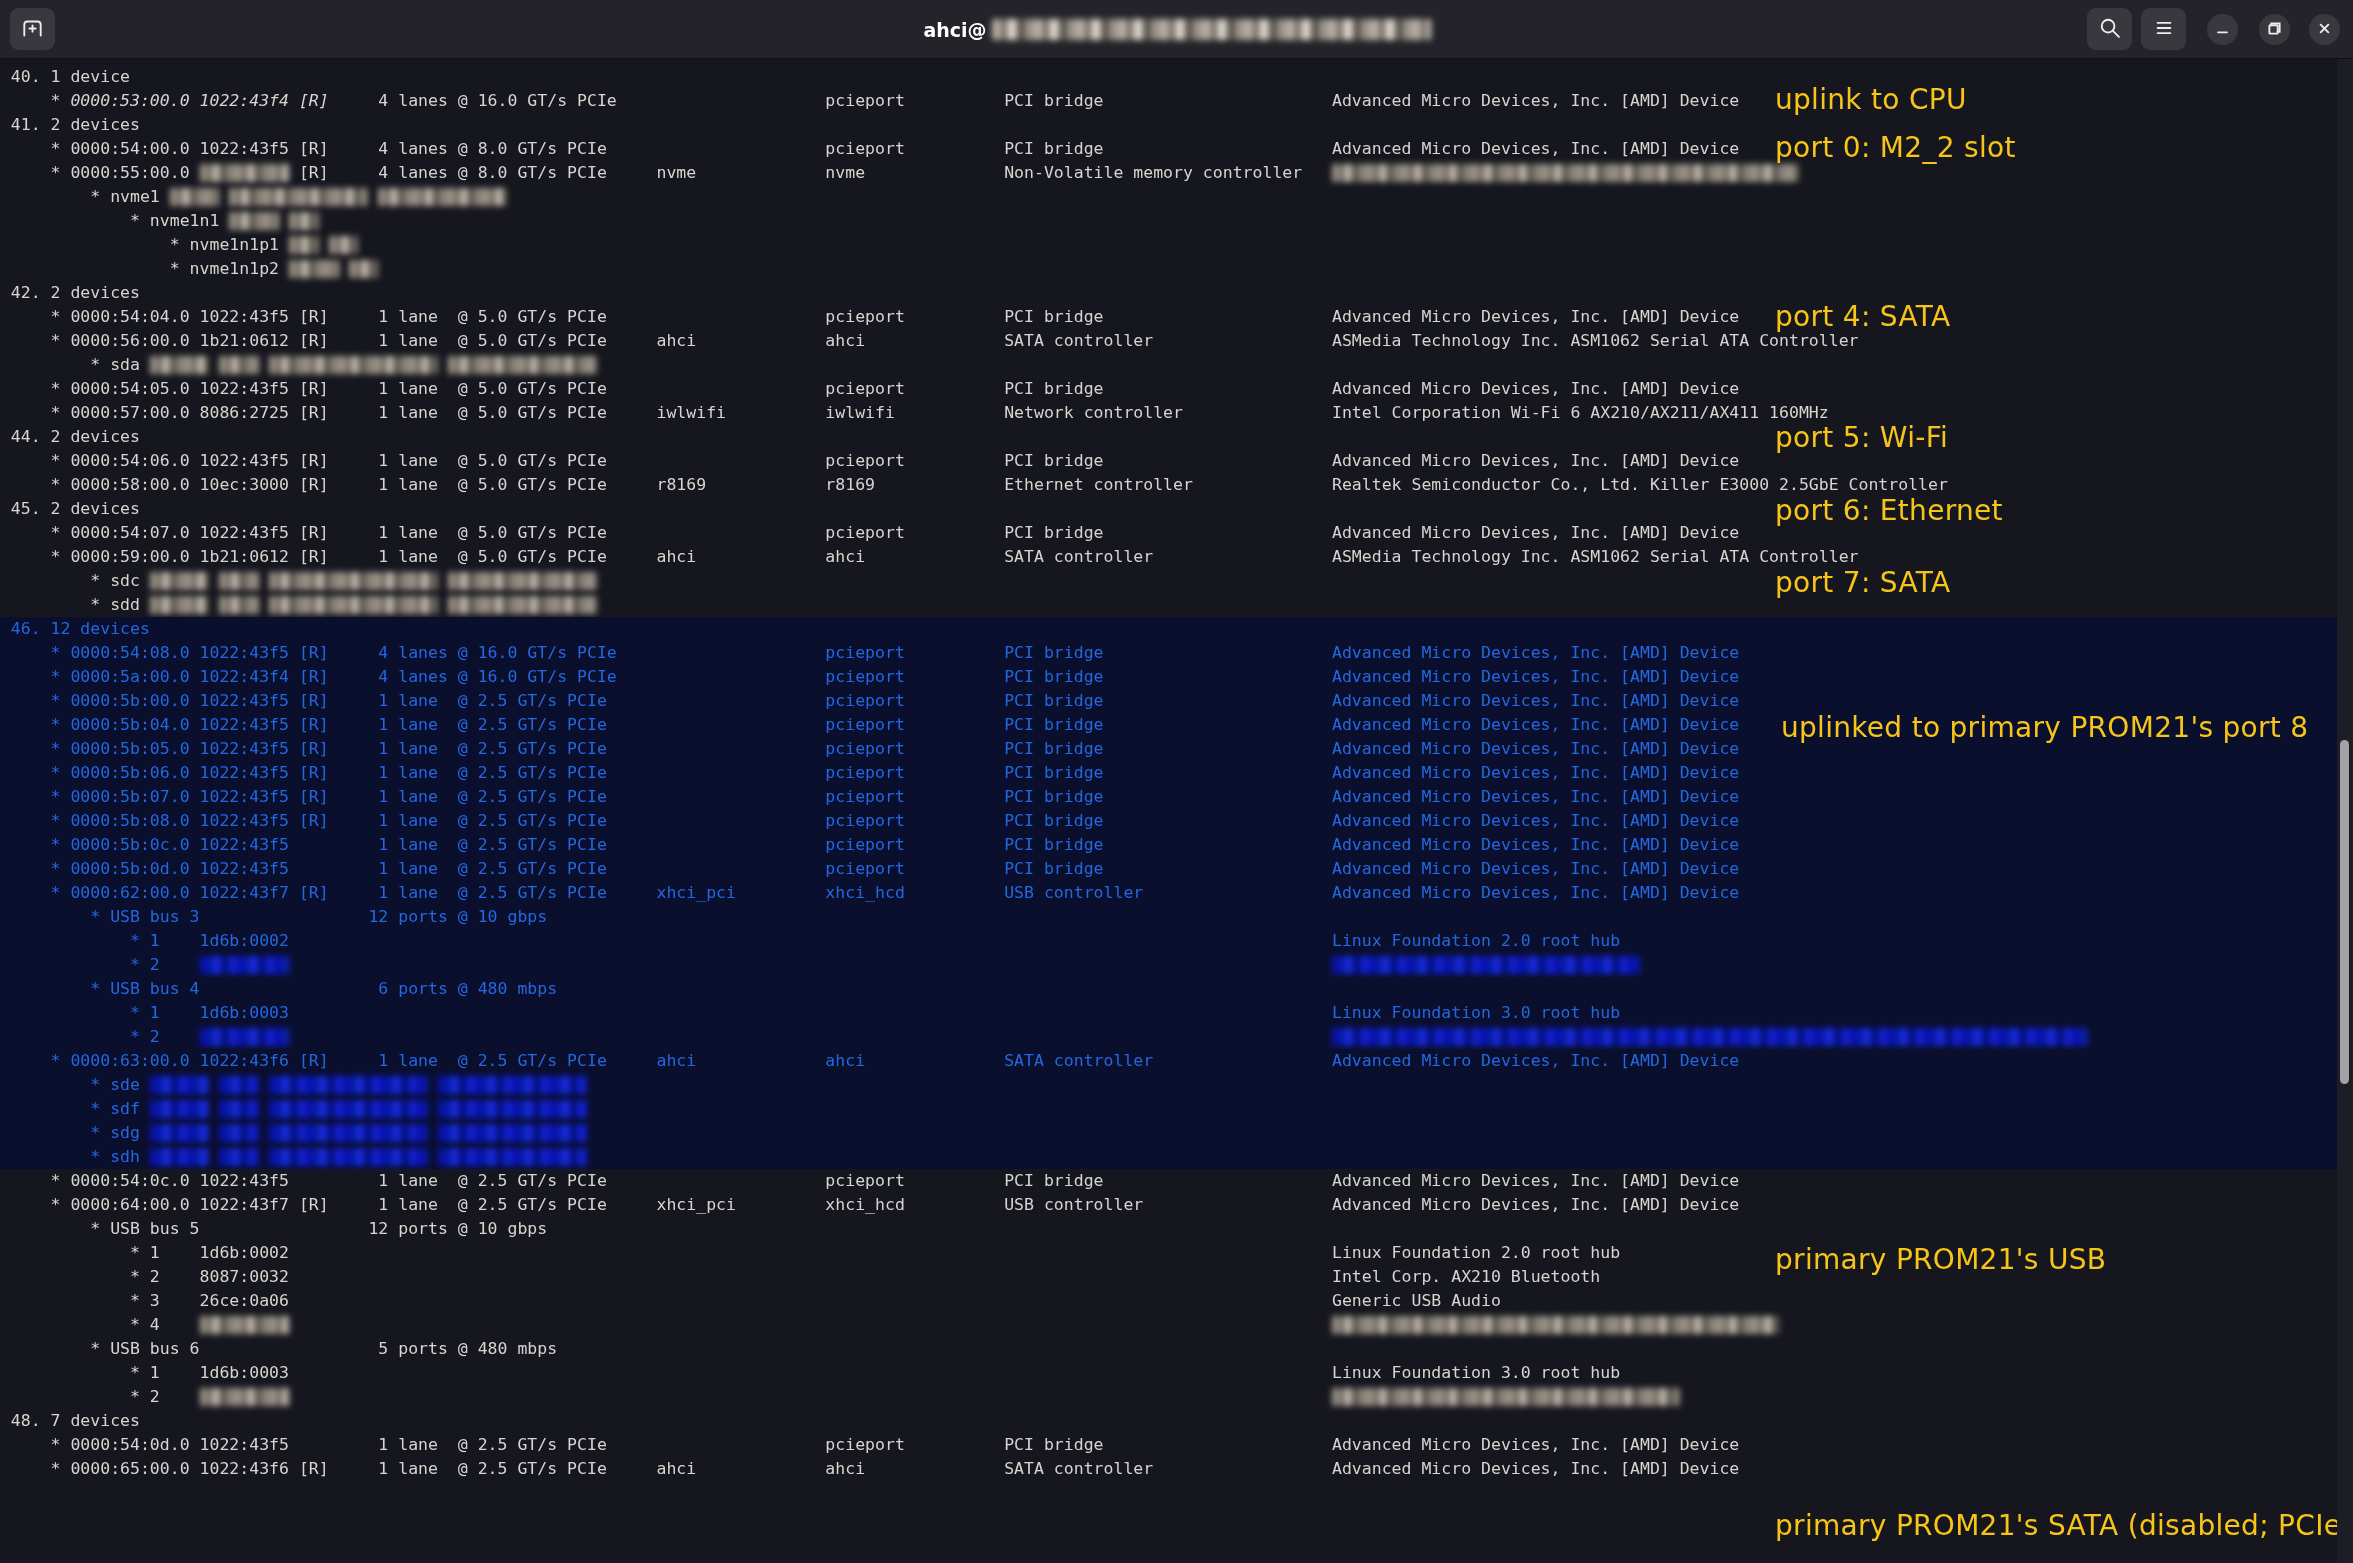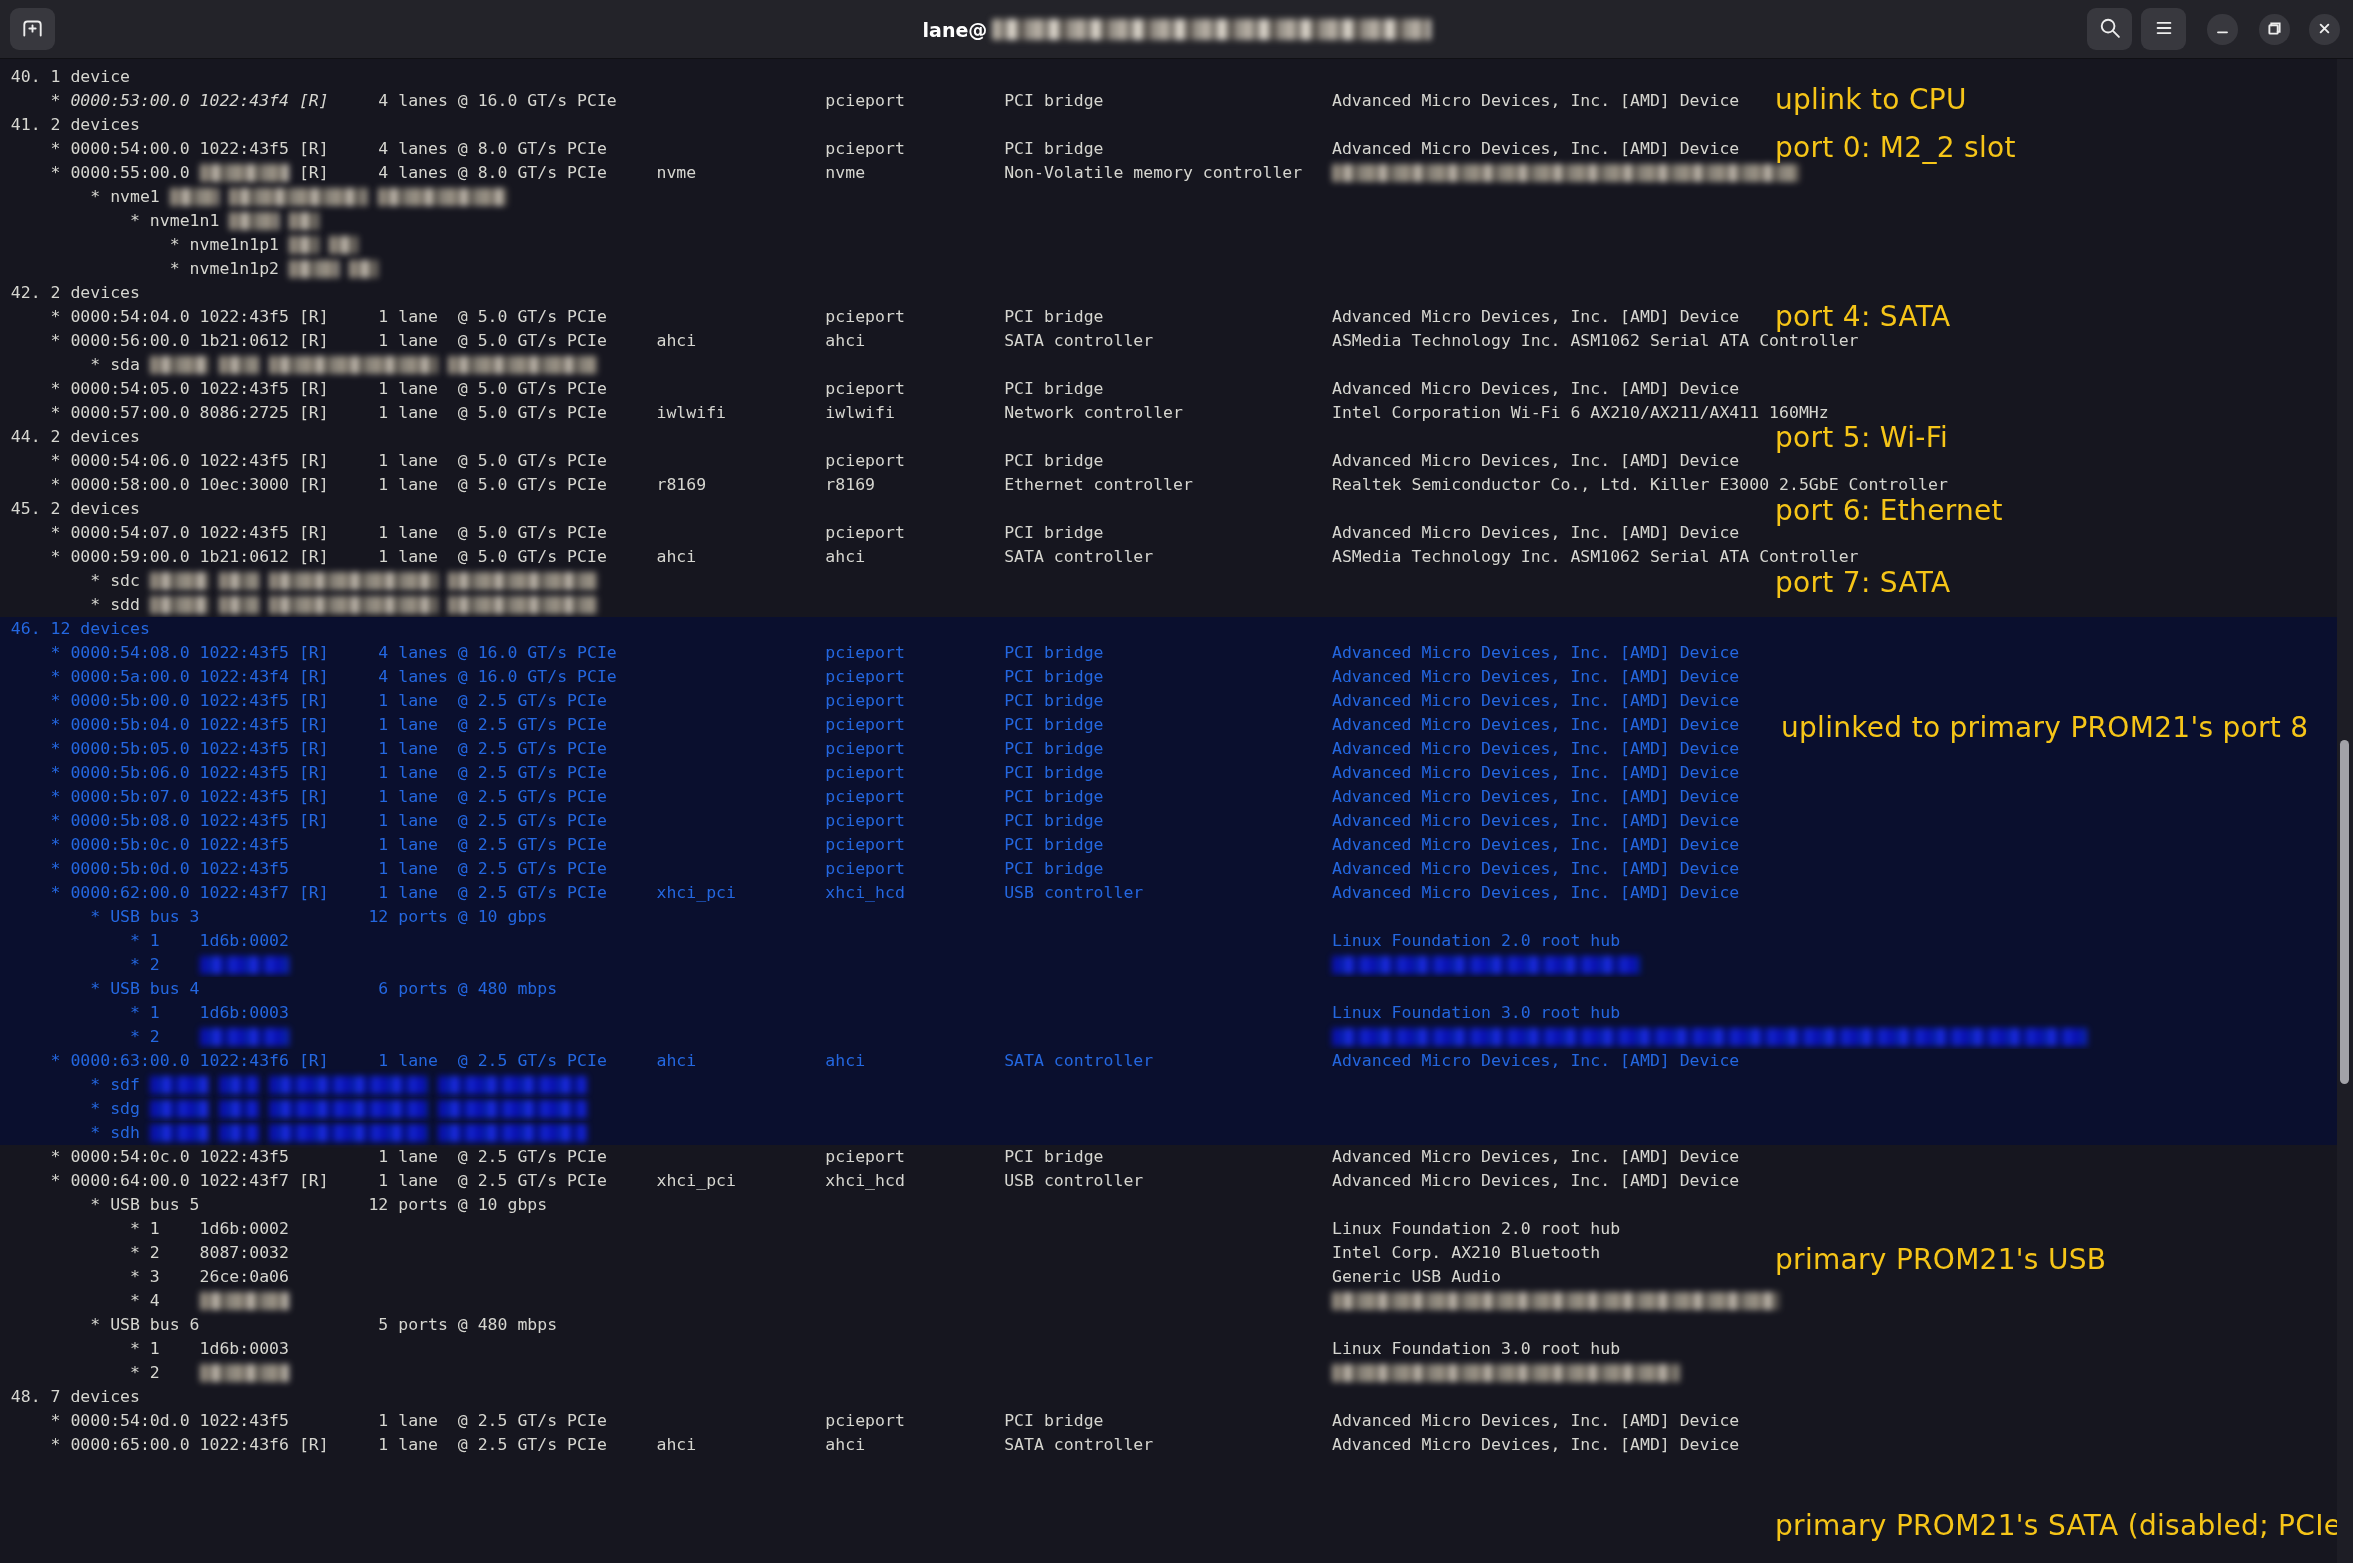--- a/index.html
+++ b/index.html
@@ -53,21 +53,21 @@
   <div class="hb-btn" style="left:9.5px">
     <span>
       <svg width="29" height="29" viewBox="0 0 46 46">
         <path d="M10 34 V17 q0-5 5-5 h16 q5 0 5 5 v17"></path>
         <path d="M23 18 v10 M18 23 h10"></path>
       </svg>
     </span>
   </div>
 
   <div class="title">
-    <span>lane@</span>
+    <span>ahci@</span>
     <span class="title-red" style="width: 439px;"></span>
   </div>
 
   <div class="hb-btn" style="left:2087px">
     <span>
       <svg width="28" height="28" viewBox="0 0 44 44">
         <circle cx="19" cy="19" r="10"></circle>
         <path d="M27 27 L36 36"></path>
       </svg>
     </span>
@@ -140,20 +140,21 @@
       <div class="row sel"><span style="left: calc(4ch + 10.8px);">* 0000:5b:0c.0 1022:43f5</span><span style="left: calc(36ch + 10.8px);"> 1 lane  @ 2.5 GT/s PCIe</span><span style="left: calc(82ch + 10.8px);">pcieport</span><span style="left: calc(100ch + 10.8px);">PCI bridge</span><span style="left: calc(133ch + 10.8px);">Advanced Micro Devices, Inc. [AMD] Device</span></div>
       <div class="row sel"><span style="left: calc(4ch + 10.8px);">* 0000:5b:0d.0 1022:43f5</span><span style="left: calc(36ch + 10.8px);"> 1 lane  @ 2.5 GT/s PCIe</span><span style="left: calc(82ch + 10.8px);">pcieport</span><span style="left: calc(100ch + 10.8px);">PCI bridge</span><span style="left: calc(133ch + 10.8px);">Advanced Micro Devices, Inc. [AMD] Device</span></div>
       <div class="row sel"><span style="left: calc(4ch + 10.8px);">* 0000:62:00.0 1022:43f7 [R]</span><span style="left: calc(36ch + 10.8px);"> 1 lane  @ 2.5 GT/s PCIe</span><span style="left: calc(65ch + 10.8px);">xhci_pci</span><span style="left: calc(82ch + 10.8px);">xhci_hcd</span><span style="left: calc(100ch + 10.8px);">USB controller</span><span style="left: calc(133ch + 10.8px);">Advanced Micro Devices, Inc. [AMD] Device</span></div>
       <div class="row sel"><span style="left: calc(8ch + 10.8px);">* USB bus 3</span><span style="left: calc(36ch + 10.8px);">12 ports @ 10 gbps</span></div>
       <div class="row sel"><span style="left: calc(12ch + 10.8px);">* 1</span><span style="left: calc(19ch + 10.8px);">1d6b:0002</span><span style="left: calc(133ch + 10.8px);">Linux Foundation 2.0 root hub</span></div>
       <div class="row sel"><span style="left: calc(12ch + 10.8px);">* 2</span><span class="red" style="left: calc(19ch + 10.8px); width: 9ch;"></span><span class="red" style="left: calc(133ch + 10.8px); width: 31ch;"></span></div>
       <div class="row sel"><span style="left: calc(8ch + 10.8px);">* USB bus 4</span><span style="left: calc(36ch + 10.8px);"> 6 ports @ 480 mbps</span></div>
       <div class="row sel"><span style="left: calc(12ch + 10.8px);">* 1</span><span style="left: calc(19ch + 10.8px);">1d6b:0003</span><span style="left: calc(133ch + 10.8px);">Linux Foundation 3.0 root hub</span></div>
       <div class="row sel"><span style="left: calc(12ch + 10.8px);">* 2</span><span class="red" style="left: calc(19ch + 10.8px); width: 9ch;"></span><span class="red" style="left: calc(133ch + 10.8px); width: 76ch;"></span></div>
       <div class="row sel"><span style="left: calc(4ch + 10.8px);">* 0000:63:00.0 1022:43f6 [R]</span><span style="left: calc(36ch + 10.8px);"> 1 lane  @ 2.5 GT/s PCIe</span><span style="left: calc(65ch + 10.8px);">ahci</span><span style="left: calc(82ch + 10.8px);">ahci</span><span style="left: calc(100ch + 10.8px);">SATA controller</span><span style="left: calc(133ch + 10.8px);">Advanced Micro Devices, Inc. [AMD] Device</span></div>
+      <div class="row sel"><span style="left: calc(8ch + 10.8px);">* sde</span><span class="red" style="left: calc(14ch + 10.8px); width: 6ch;"></span><span class="red" style="left: calc(21ch + 10.8px); width: 4ch;"></span><span class="red" style="left: calc(26ch + 10.8px); width: 16ch;"></span><span class="red" style="left: calc(43ch + 10.8px); width: 15ch;"></span></div>
       <div class="row sel"><span style="left: calc(8ch + 10.8px);">* sdf</span><span class="red" style="left: calc(14ch + 10.8px); width: 6ch;"></span><span class="red" style="left: calc(21ch + 10.8px); width: 4ch;"></span><span class="red" style="left: calc(26ch + 10.8px); width: 16ch;"></span><span class="red" style="left: calc(43ch + 10.8px); width: 15ch;"></span></div>
       <div class="row sel"><span style="left: calc(8ch + 10.8px);">* sdg</span><span class="red" style="left: calc(14ch + 10.8px); width: 6ch;"></span><span class="red" style="left: calc(21ch + 10.8px); width: 4ch;"></span><span class="red" style="left: calc(26ch + 10.8px); width: 16ch;"></span><span class="red" style="left: calc(43ch + 10.8px); width: 15ch;"></span></div>
       <div class="row sel"><span style="left: calc(8ch + 10.8px);">* sdh</span><span class="red" style="left: calc(14ch + 10.8px); width: 6ch;"></span><span class="red" style="left: calc(21ch + 10.8px); width: 4ch;"></span><span class="red" style="left: calc(26ch + 10.8px); width: 16ch;"></span><span class="red" style="left: calc(43ch + 10.8px); width: 15ch;"></span></div>
       <div class="row"><span style="left: calc(4ch + 10.8px);">* 0000:54:0c.0 1022:43f5</span><span style="left: calc(36ch + 10.8px);"> 1 lane  @ 2.5 GT/s PCIe</span><span style="left: calc(82ch + 10.8px);">pcieport</span><span style="left: calc(100ch + 10.8px);">PCI bridge</span><span style="left: calc(133ch + 10.8px);">Advanced Micro Devices, Inc. [AMD] Device</span></div>
       <div class="row"><span style="left: calc(4ch + 10.8px);">* 0000:64:00.0 1022:43f7 [R]</span><span style="left: calc(36ch + 10.8px);"> 1 lane  @ 2.5 GT/s PCIe</span><span style="left: calc(65ch + 10.8px);">xhci_pci</span><span style="left: calc(82ch + 10.8px);">xhci_hcd</span><span style="left: calc(100ch + 10.8px);">USB controller</span><span style="left: calc(133ch + 10.8px);">Advanced Micro Devices, Inc. [AMD] Device</span></div>
       <div class="row"><span style="left: calc(8ch + 10.8px);">* USB bus 5</span><span style="left: calc(36ch + 10.8px);">12 ports @ 10 gbps</span></div>
       <div class="row"><span style="left: calc(12ch + 10.8px);">* 1</span><span style="left: calc(19ch + 10.8px);">1d6b:0002</span><span style="left: calc(133ch + 10.8px);">Linux Foundation 2.0 root hub</span></div>
       <div class="row"><span style="left: calc(12ch + 10.8px);">* 2</span><span style="left: calc(19ch + 10.8px);">8087:0032</span><span style="left: calc(133ch + 10.8px);">Intel Corp. AX210 Bluetooth</span></div>
       <div class="row"><span style="left: calc(12ch + 10.8px);">* 3</span><span style="left: calc(19ch + 10.8px);">26ce:0a06</span><span style="left: calc(133ch + 10.8px);">Generic USB Audio</span></div>
       <div class="row"><span style="left: calc(12ch + 10.8px);">* 4</span><span class="red" style="left: calc(19ch + 10.8px); width: 9ch;"></span><span class="red" style="left: calc(133ch + 10.8px); width: 45ch;"></span></div>

